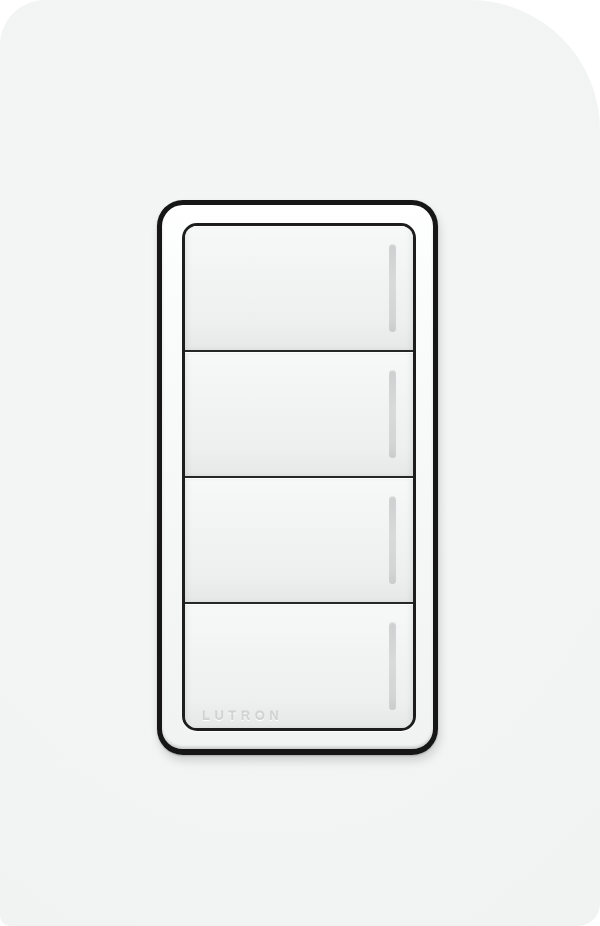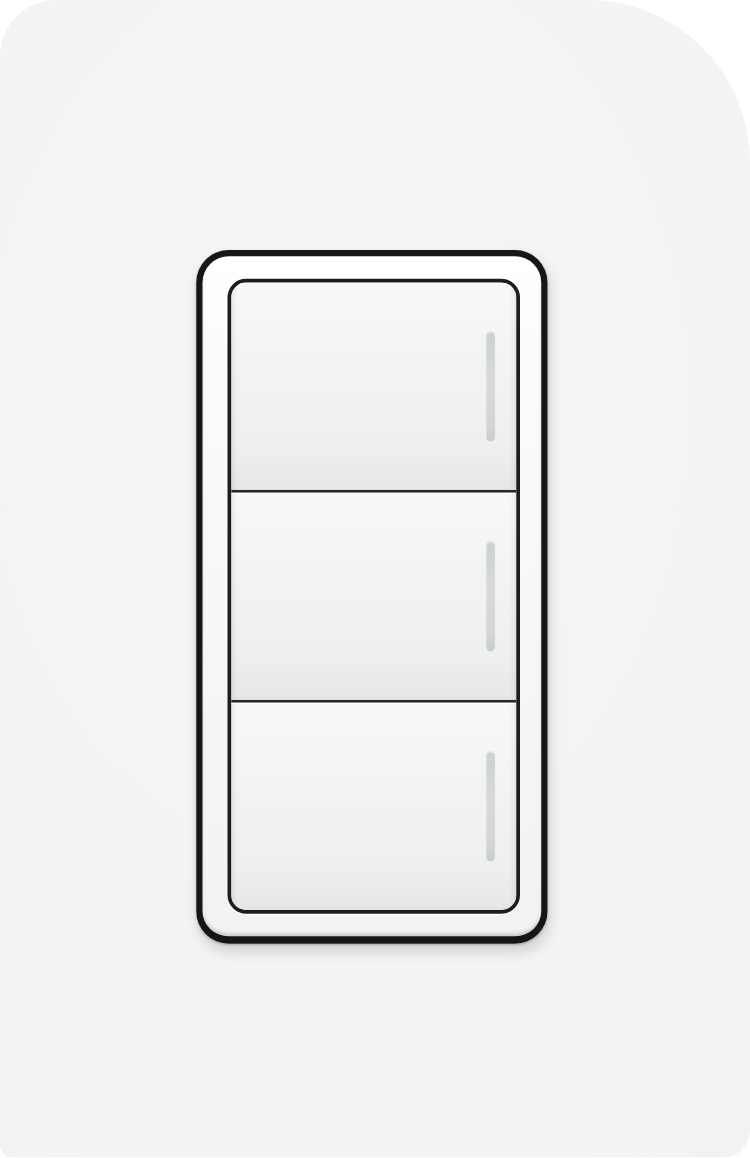--- a/index.html
+++ b/index.html
@@ -104,16 +104,20 @@
       </div>
 
       <div class="kbutton">
         <span class="led"></span>
       </div>
 
       <div class="kbutton">
         <span class="led"></span>
       </div>
 
+      <div class="kbutton">
+        <span class="led"></span>
+        <span class="brand">LUTRON</span>
+      </div>
 
     </div>
   </div>
 </div>
 
 </body></html>

